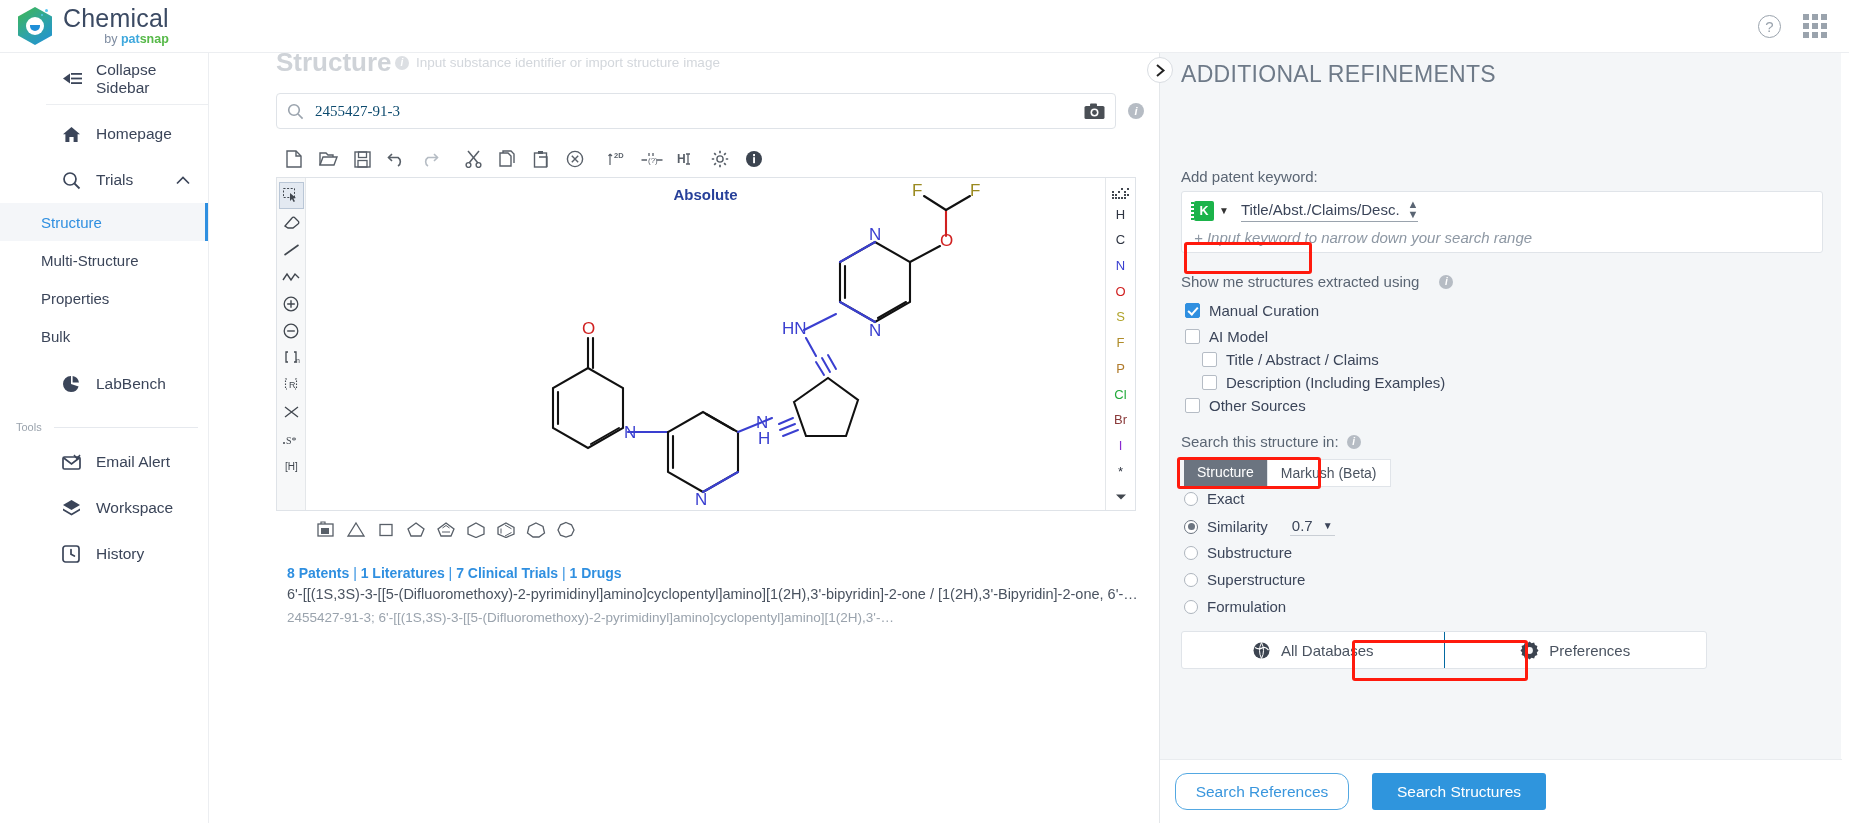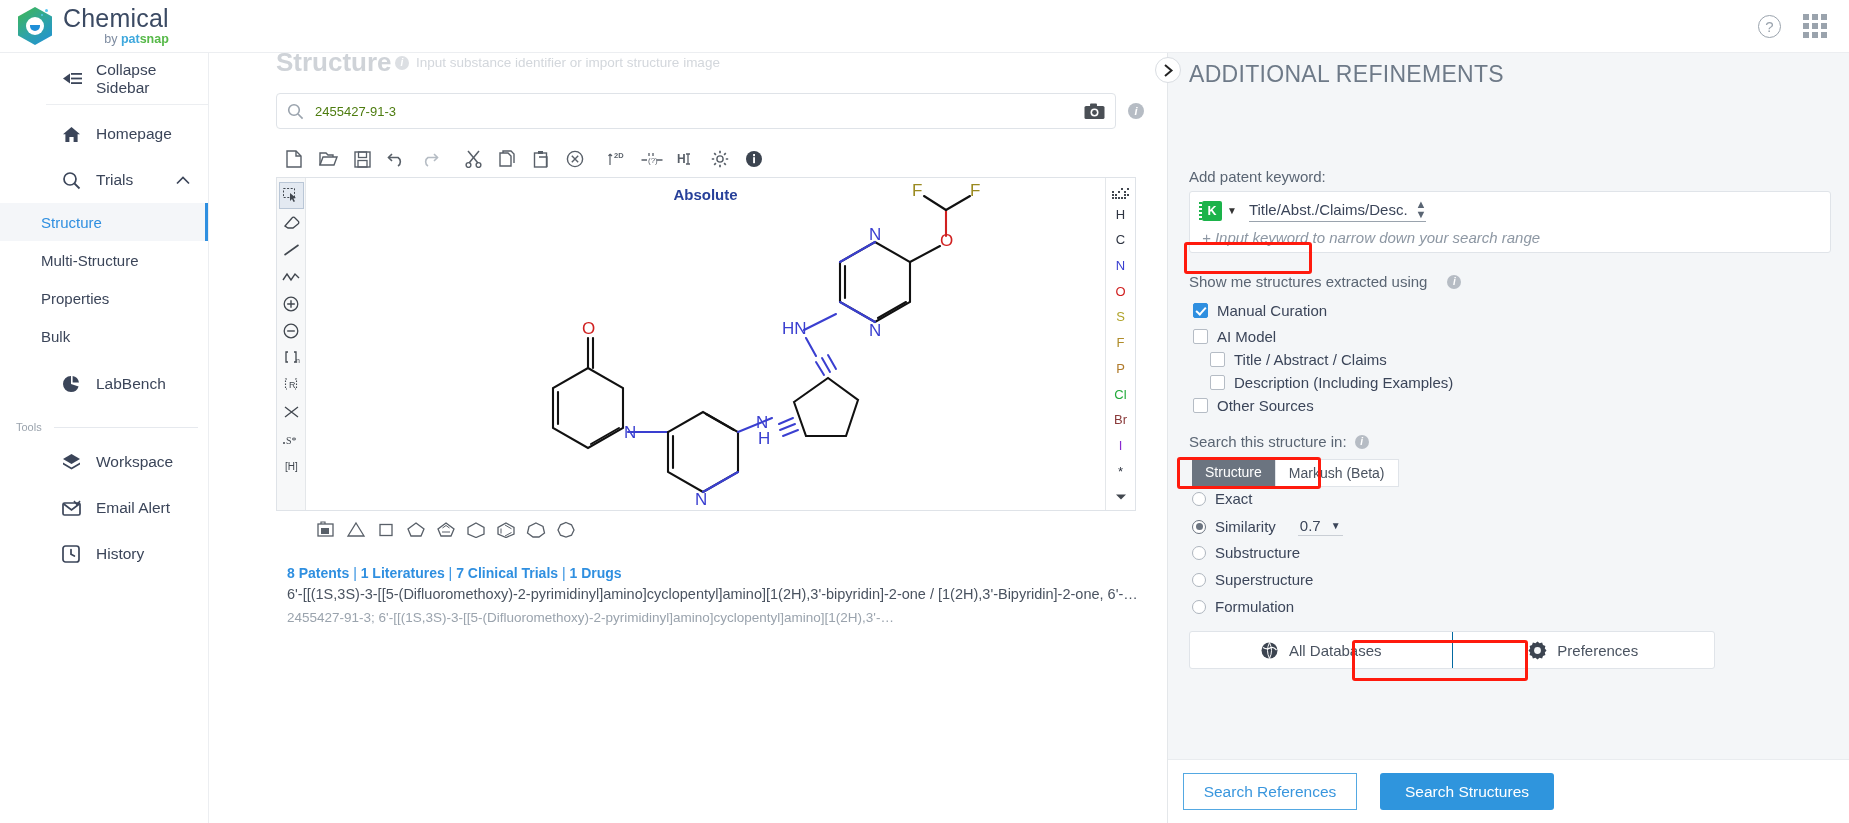--- a/index.html
+++ b/index.html
@@ -93,22 +93,22 @@
   .hint-i { width:14px;height:14px;border-radius:50%;background:#dcdfe3;color:#fff;
     font-size:10px;display:flex;align-items:center;justify-content:center;font-style:italic;font-weight:700;}
 
   .searchrow { position:absolute; left: 67px; top: 40px; display:flex; align-items:center; }
   .searchbox {
     width: 840px; height: 36px; border:1px solid #dfe3e8; border-radius: 4px;
     display:flex; align-items:center; padding: 0 8px 0 10px; background:#fff;
   }
   .s-mag { color:#9aa3ad; display:flex; }
   .s-input {
-    flex:1; border:none; outline:none; font-size:13px; color:#4d7c0f; margin-left:9px;
-    font-family:Liberation Sans, sans-serif; background:transparent;
+    flex:1; border:none; outline:none; font-size:15px; color:#0c4a6e; margin-left:9px;
+    font-family:Liberation Serif, serif; background:transparent;
   }
   .cam-btn { width:26px;height:22px;display:flex;align-items:center;justify-content:center;cursor:pointer;}
   .info-dot {
     margin-left: 12px; width:16px;height:16px;border-radius:50%;background:#b6bcc4;color:#fff;
     font-size:11px;display:flex;align-items:center;justify-content:center;font-weight:700;font-style:italic;
     cursor:pointer;
   }
 
   
   .editor { position:absolute; left: 67px; top: 88px; width: 860px; }
@@ -139,21 +139,21 @@
   .result-block { position:absolute; left:275px; top: 565px; width: 890px; }
   .res-links { font-size:14px; color:#2f8fe0; font-weight:700; }
   .res-links span.sep { color:#2f8fe0; font-weight:400; }
   .res-name { font-size:14.5px; color:#4a5360; margin-top:4px; line-height:1.35;
     white-space:nowrap; overflow:hidden; text-overflow:ellipsis; width: 890px;}
   .res-sub { font-size:13.5px; color:#9aa3ad; margin-top:5px;
     white-space:nowrap; overflow:hidden; text-overflow:ellipsis; width: 890px;}
 
   
   .rpanel {
-    position:absolute; top: 53px; right: 0; width: 682px; height: 770px;
+    position:absolute; top: 53px; right: 8px; width: 682px; height: 770px;
     background:#f4f6f8; border-left:1px solid #e4e7ea;
   }
   .rp-inner { position:relative; width:682px; height:770px; }
   .collapse-arrow {
     position:absolute; left: -13px; top: 4px; width:26px;height:26px;border-radius:50%;
     background:#fff;border:1px solid #d9dde2; display:flex;align-items:center;justify-content:center;
     cursor:pointer; z-index: 5; color:#333;
   }
   .rp-title { position:absolute; left: 21px; top: 8px; font-size: 23px; color:#6e7a88; letter-spacing:.3px;}
   .rp-lbl { position:absolute; font-size:15px; color:#5a6573; }
@@ -201,21 +201,21 @@
   .db-half { flex:1; display:flex; align-items:center; justify-content:center; gap:10px;
     font-size:15px; color:#4a5360; cursor:pointer; }
   .db-half + .db-half { border-left:1px solid #0369a1; }
 
   .footbar {
     position:absolute; left:0; bottom:0; width:682px; height:64px; background:#fff;
     border-top:1px solid #e9ecef;
   }
   .btn-outline {
     position:absolute; left: 4px; top: 13px; width: 174px; height: 37px;
-    border:1px solid #53a8e2; color:#3996dd; background:#fff; border-radius:0;
+    border:1px solid #53a8e2; color:#3996dd; background:#fff; border-radius:12px;
     font-size:15.5px; display:flex;align-items:center;justify-content:center;cursor:pointer;
   }
   .btn-primary {
     position:absolute; left: 198px; top: 13px; width: 174px; height: 37px;
     background:#2f95dd; color:#fff; border:none; border-radius:3px;
     font-size:15.5px; display:flex;align-items:center;justify-content:center;cursor:pointer;
   }
   svg.ic { display:block; }
 </style>
 </head>
@@ -314,37 +314,37 @@
       <div class="side-label">LabBench</div>
     </div>
 
     <div class="tools-sep">
       <span>Tools</span>
       <div class="line"></div>
     </div>
 
     <div class="side-row">
       <div class="side-ico">
-        <svg class="ic" width="19" height="18" viewBox="0 0 19 18">
-          <path d="M9.5 1 L18 6 L9.5 11 L1 6 Z" fill="#3b4559"></path>
-          <path d="M1 9.5 L9.5 14.5 L18 9.5 L18 11.5 L9.5 16.5 L1 11.5 Z" fill="#3b4559"></path>
-        </svg>
-      </div>
-      <div class="side-label">Workspace</div>
-    </div>
-
-    <div class="side-row">
-      <div class="side-ico">
         <svg class="ic" width="19" height="16" viewBox="0 0 19 16">
           <rect x="1" y="3" width="17" height="12" rx="1.5" fill="none" stroke="#3b4559" stroke-width="1.7"></rect>
           <path d="M1.8 4 L9.5 10 L17.2 4" fill="none" stroke="#3b4559" stroke-width="1.7"></path>
           <path d="M12 1 L15 4.5 L18 1" fill="none" stroke="#3b4559" stroke-width="1.5"></path>
         </svg>
       </div>
       <div class="side-label">Email Alert</div>
+    </div>
+
+    <div class="side-row">
+      <div class="side-ico">
+        <svg class="ic" width="19" height="18" viewBox="0 0 19 18">
+          <path d="M9.5 1 L18 6 L9.5 11 L1 6 Z" fill="#3b4559"></path>
+          <path d="M1 9.5 L9.5 14.5 L18 9.5 L18 11.5 L9.5 16.5 L1 11.5 Z" fill="#3b4559"></path>
+        </svg>
+      </div>
+      <div class="side-label">Workspace</div>
     </div>
 
     <div class="side-row">
       <div class="side-ico">
         <svg class="ic" width="18" height="18" viewBox="0 0 18 18">
           <rect x="1" y="1" width="16" height="16" rx="2.5" fill="none" stroke="#3b4559" stroke-width="1.7"></rect>
           <path d="M9 4.5 L9 9.2 L12.4 11" fill="none" stroke="#3b4559" stroke-width="1.7" stroke-linecap="round"></path>
         </svg>
       </div>
       <div class="side-label">History</div>

